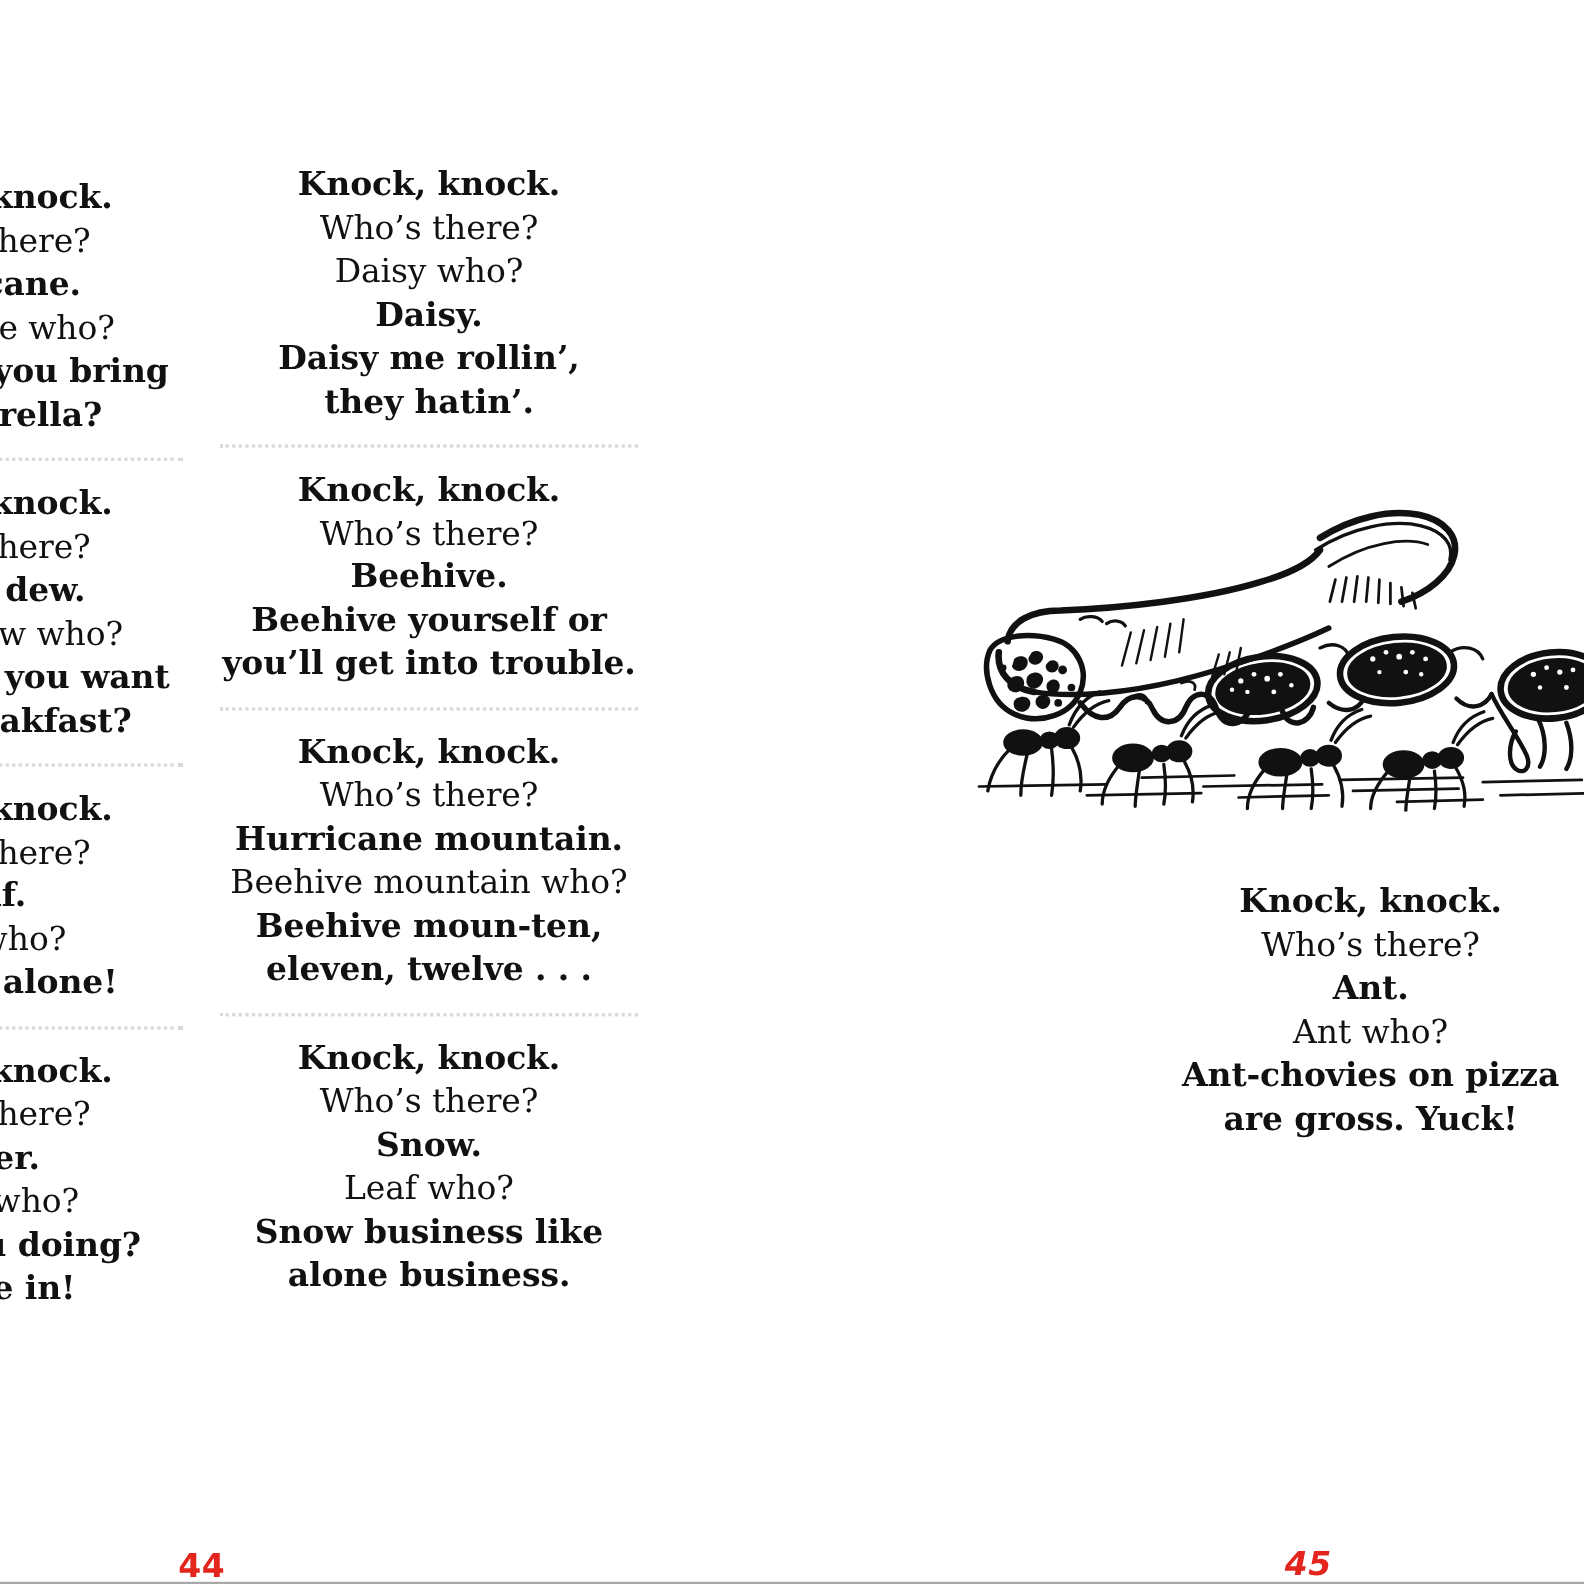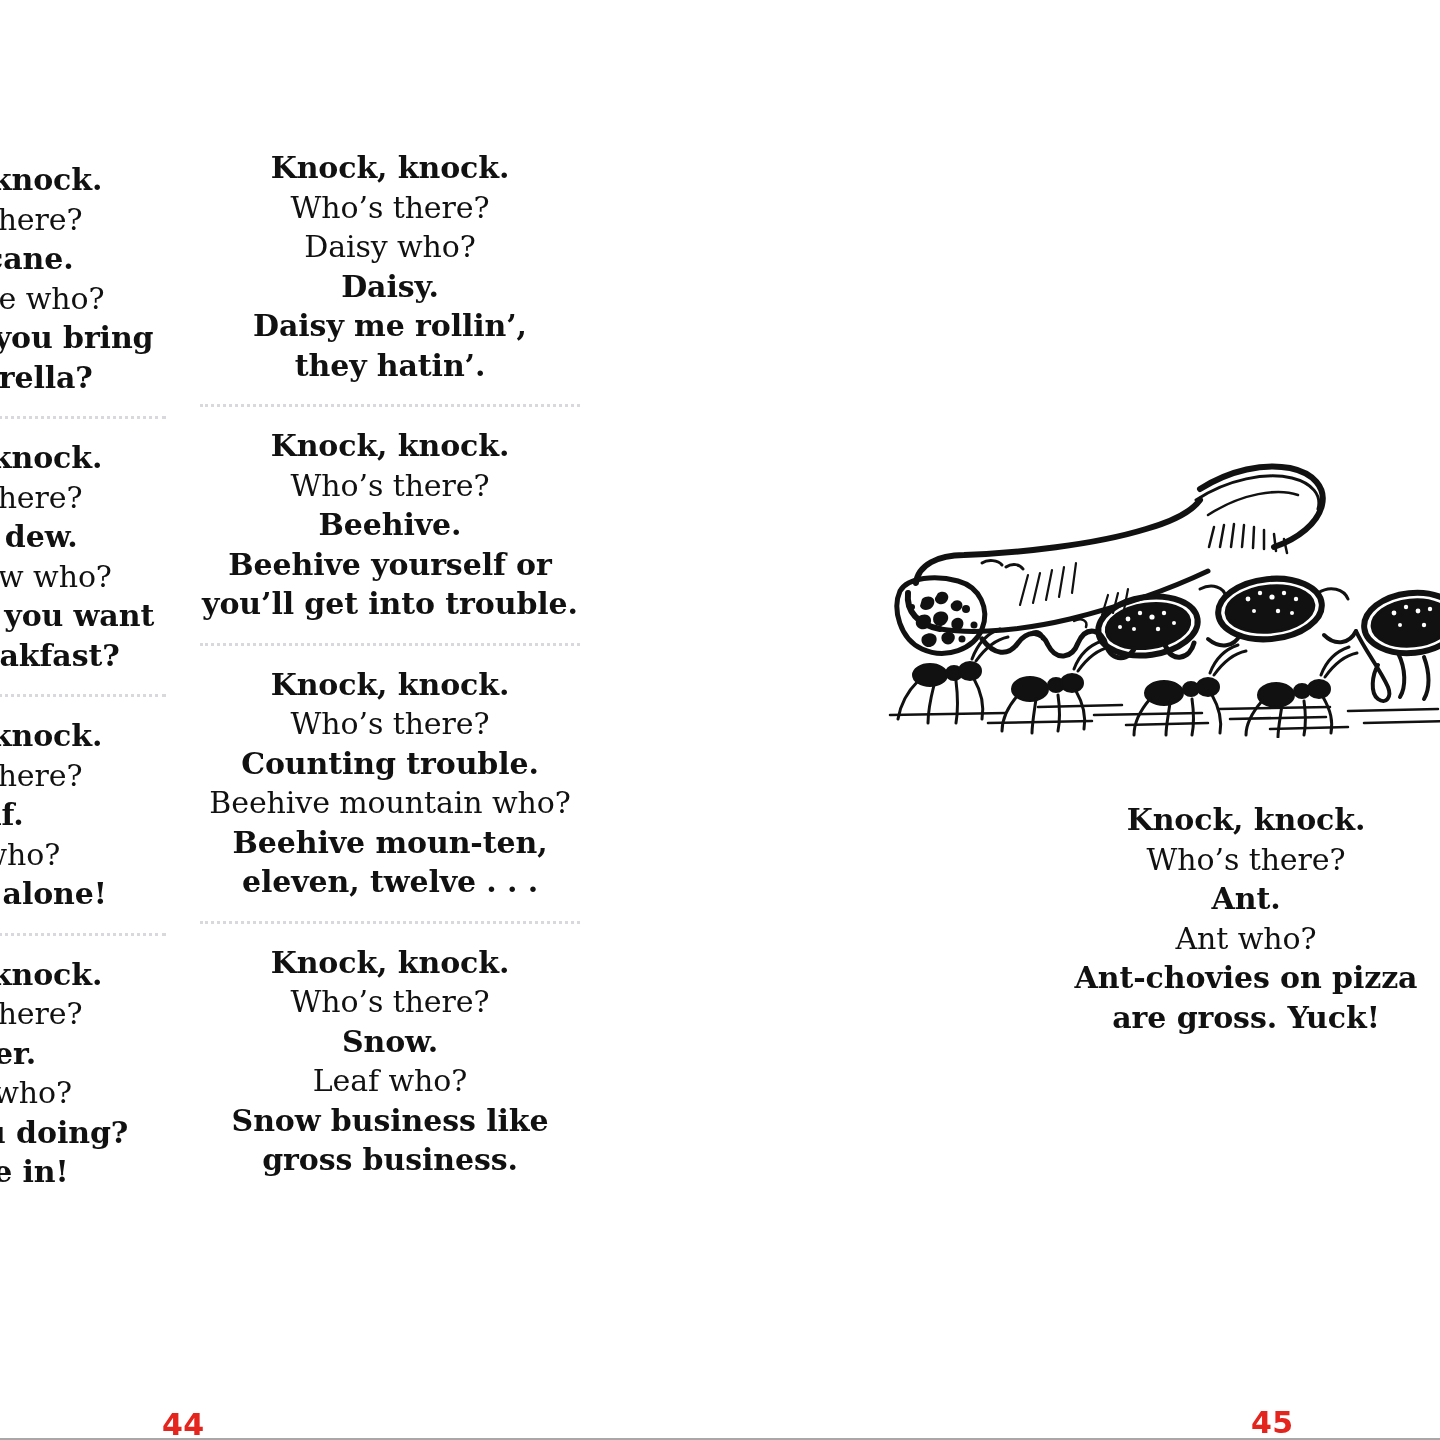--- a/index.html
+++ b/index.html
@@ -91,21 +91,21 @@
   
   .folio {
     position: absolute;
     font-family: "DejaVu Sans", "Liberation Sans", sans-serif;
     font-weight: 700;
     font-size: 30px;
     letter-spacing: 0.5px;
     margin-top: 45px;
   }
   .folio-left  { left: 162px;  top: 1362px; }
-  .folio-right { left: 1251px; top: 1360px; }
+  .folio-right { left: 1168px; top: 1360px; font-style: italic; }
 
   
   .illustration {
     position: absolute;
     left: 878px;
     top: 443px;
     width: 575px;
     height: 295px;
     overflow: hidden;
   }
@@ -167,33 +167,33 @@
         <span class="joke-line a">Knock, knock.</span>
         <span class="joke-line q">Who’s there?</span>
         <span class="joke-line a">Beehive.</span>
         <span class="joke-line a">Beehive yourself or</span>
         <span class="joke-line a">you’ll get into trouble.</span>
       </div>
       <div class="divider" style="border-top-color: rgb(217, 217, 221);"></div>
       <div class="joke">
         <span class="joke-line a">Knock, knock.</span>
         <span class="joke-line q">Who’s there?</span>
-        <span class="joke-line a">Counting trouble.</span>
+        <span class="joke-line a">Hurricane mountain.</span>
         <span class="joke-line q">Beehive mountain who?</span>
         <span class="joke-line a">Beehive moun-ten,</span>
         <span class="joke-line a">eleven, twelve . . .</span>
       </div>
       <div class="divider" style="border-top-color: rgb(217, 217, 221);"></div>
       <div class="joke">
         <span class="joke-line a">Knock, knock.</span>
         <span class="joke-line q">Who’s there?</span>
         <span class="joke-line a">Snow.</span>
         <span class="joke-line q">Leaf who?</span>
         <span class="joke-line a">Snow business like</span>
-        <span class="joke-line a">gross business.</span>
+        <span class="joke-line a">alone business.</span>
       </div>
     </div>
 
   <div class="illustration">
     <svg width="575" height="295" viewBox="0 0 575 295" xmlns="http://www.w3.org/2000/svg">
       <g fill="none" stroke="#111111" stroke-linecap="round" stroke-linejoin="round">
 
         <path d="M322 46 C352 27 386 20 412 25 C436 30 448 45 444 62 C440 80 420 96 396 104" stroke-width="6"></path>
         <path d="M318 57 C350 36 388 29 414 35 C434 40 444 52 440 66" stroke-width="3"></path>
         <path d="M330 72 C364 50 400 45 420 52" stroke-width="2.5"></path>

